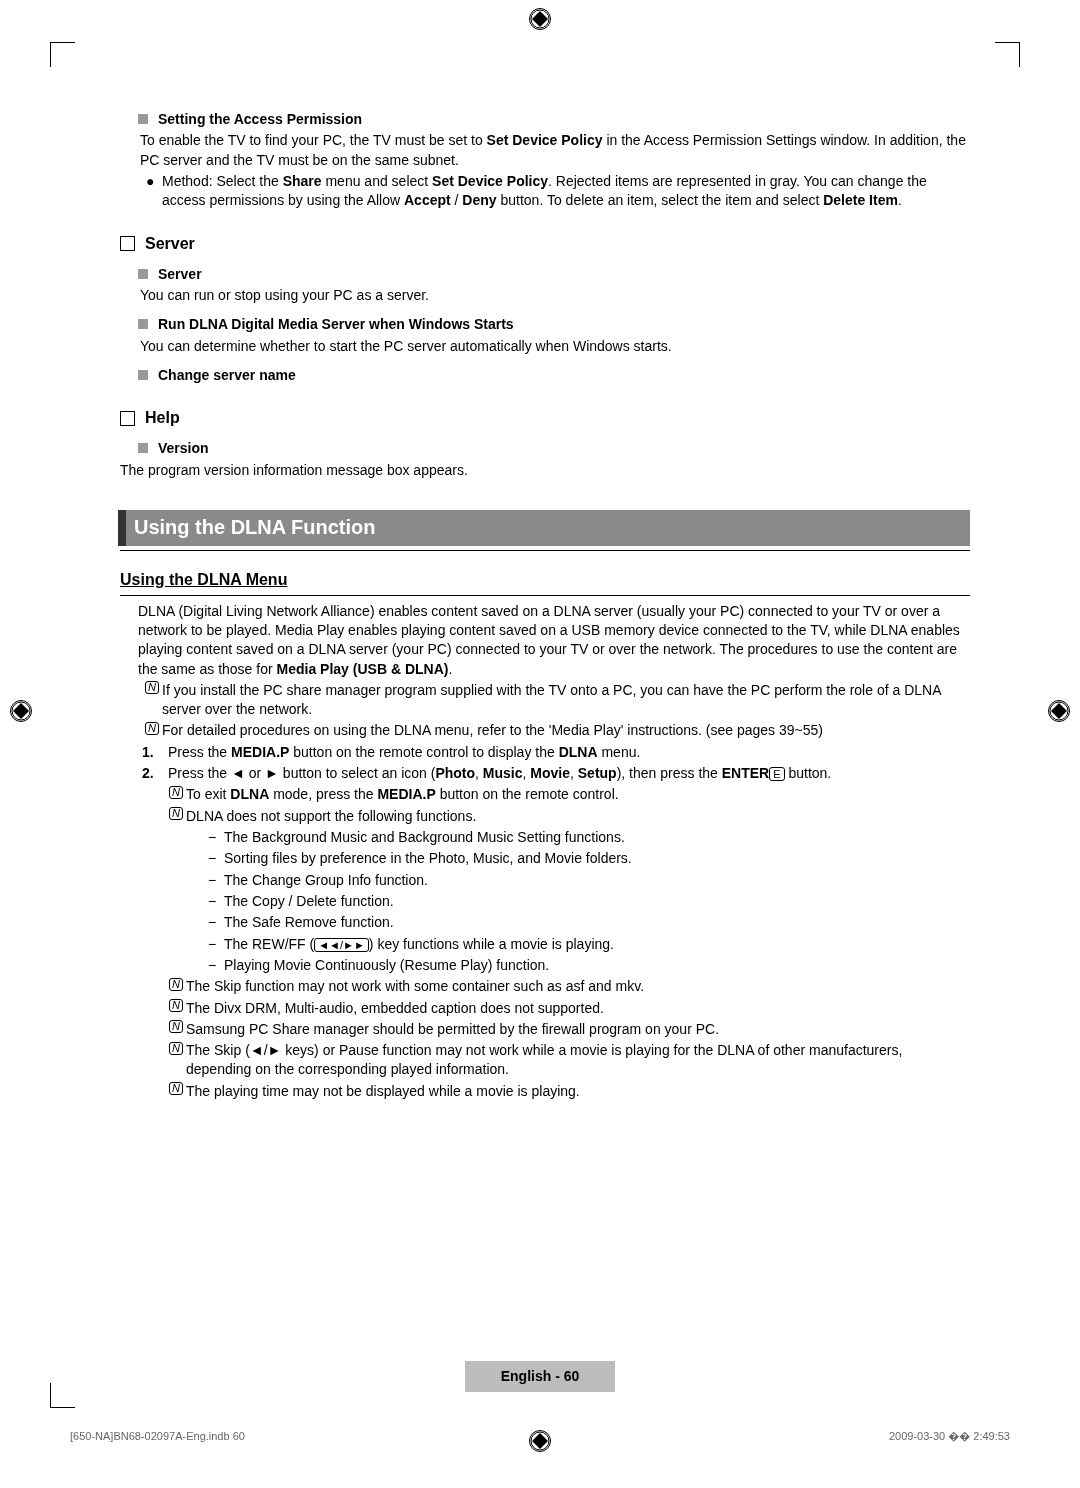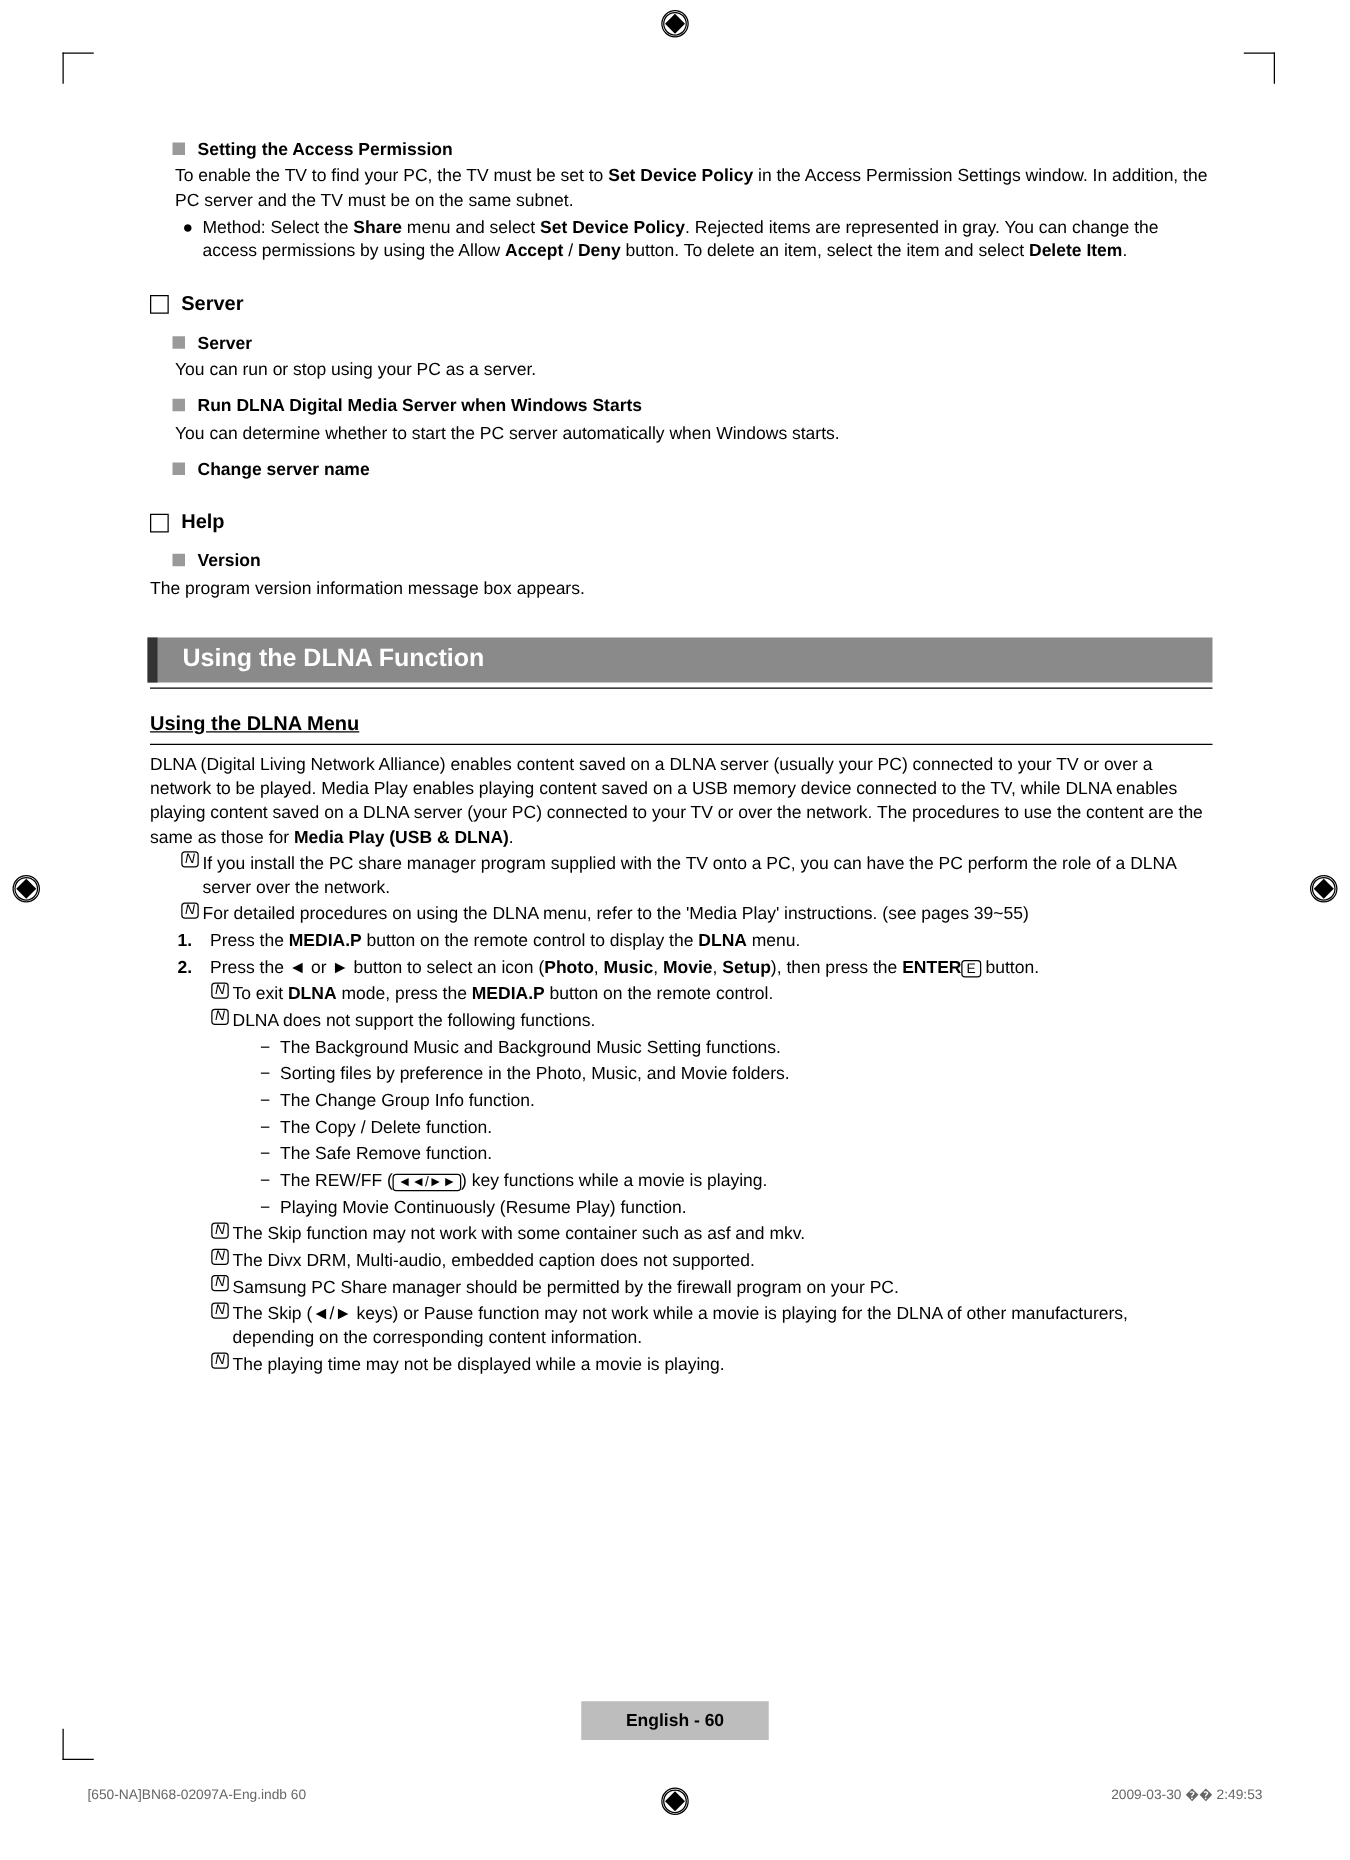--- a/index.html
+++ b/index.html
@@ -92,21 +92,21 @@
     width: 13px; height: 13px;
     border: 1.5px solid #000;
     margin-right: 10px;
   }
 
   .section-bar {
     background: #8a8a8a;
     color: #fff;
     font-weight: bold;
     font-size: 20px;
-    padding: 4px 20px;
+    padding: 4px 8px;
     margin: 30px 0 4px -2px;
     border-left: 8px solid #333;
   }
   .rule { border-top: 1.5px solid #000; margin-bottom: 18px; }
 
   .sub-underline {
     font-weight: bold;
     font-size: 16px;
     border-bottom: 1px solid #000;
     padding-bottom: 4px;
@@ -219,21 +219,21 @@
   <div class="h-square">
     <span class="sq-bullet"></span><span class="bold">Version</span>
   </div>
   <div class="" style="margin-left:0">The program version information message box appears.</div>
 
   <div class="section-bar">Using the DLNA Function</div>
   <div class="rule"></div>
 
   <div class="sub-underline">Using the DLNA Menu</div>
 
-  <div style="">
+  <div style="margin-left:18px">
     <span>DLNA (Digital Living Network Alliance) enables content saved on a DLNA server (usually your PC) connected to your TV or over a network to be played. Media Play enables playing content saved on a USB memory device connected to the TV, while DLNA enables playing content saved on a DLNA server (your PC) connected to your TV or over the network. The procedures to use the content are the same as those for </span><b>Media Play (USB &amp; DLNA)</b><span>.</span>
   </div>
 
   <div class="note-row">
     <span class="note-icon">
         <span class="note-box">N</span>
       </span>
     <span class="note-txt">If you install the PC share manager program supplied with the TV onto a PC, you can have the PC perform the role of a DLNA server over the network.</span>
   </div>
   <div class="note-row">
@@ -313,21 +313,21 @@
   <div class="note-row note-in">
     <span class="note-icon">
         <span class="note-box">N</span>
       </span>
     <span class="note-txt">Samsung PC Share manager should be permitted by the firewall program on your PC.</span>
   </div>
   <div class="note-row note-in">
     <span class="note-icon">
         <span class="note-box">N</span>
       </span>
-    <span class="note-txt">The Skip (◄/► keys) or Pause function may not work while a movie is playing for the DLNA of other manufacturers, depending on the corresponding content information.</span>
+    <span class="note-txt">The Skip (◄/► keys) or Pause function may not work while a movie is playing for the DLNA of other manufacturers, depending on the corresponding played information.</span>
   </div>
   <div class="note-row note-in">
     <span class="note-icon">
         <span class="note-box">N</span>
       </span>
     <span class="note-txt">The playing time may not be displayed while a movie is playing.</span>
   </div>
 
   <div class="pagefoot">English - 60</div>
 

